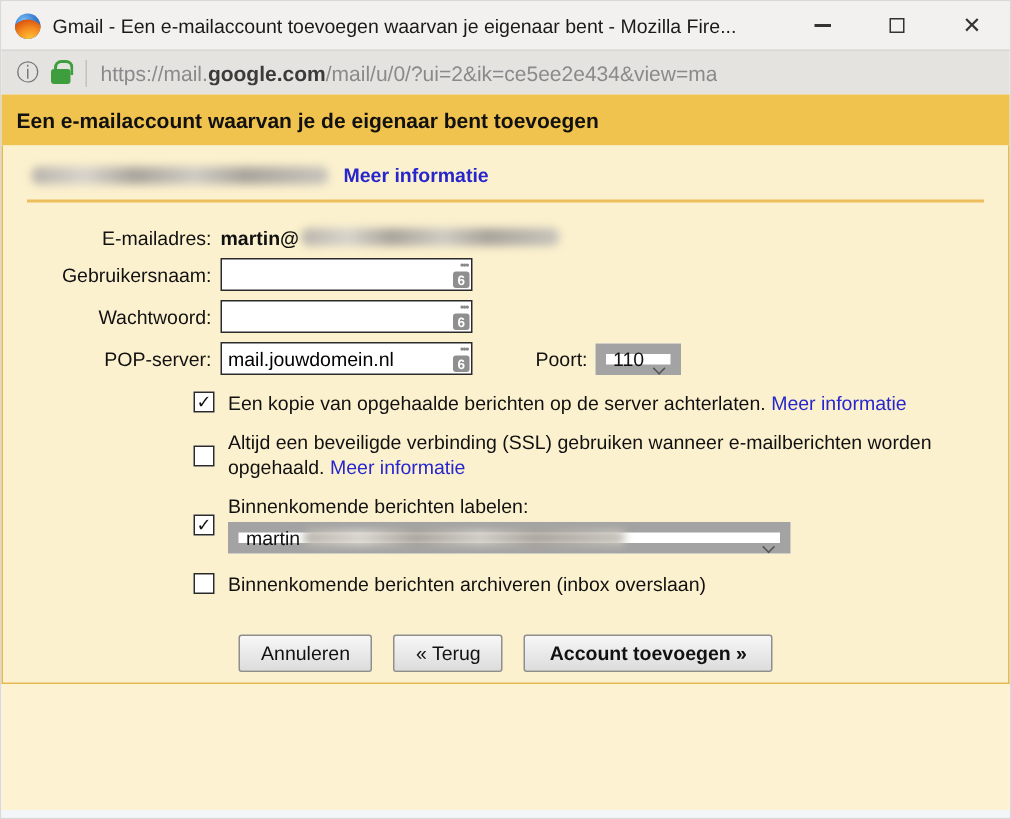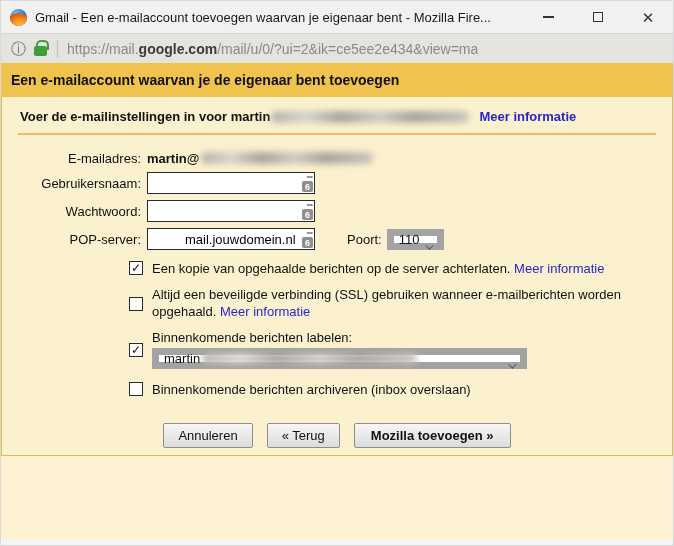--- a/index.html
+++ b/index.html
@@ -73,28 +73,28 @@
   .form { margin-top:14px; font-size:13px; color:#111; }
   .form-row { display:flex; align-items:center; margin-bottom:6px; }
   .form-label { width:145px; text-align:right; padding-right:6px; flex-shrink:0; }
   .email-value { font-weight:bold; }
   .email-row { margin-bottom:5px; height:18px; }
   .email-row .blur-bar { width:172px; margin-left:2px; }
 
   .text-input { position:relative; width:168px; height:22px; background:#fff;
     border:1px solid #2a2a2a; display:flex; align-items:center; }
   .text-input input { border:none; outline:none; width:calc(100% - 18px); height:24px;
-    font-family:"Liberation Sans", sans-serif; font-size:13px; padding-left:4px; background:transparent;margin-left:33px; }
+    font-family:"Liberation Sans", sans-serif; font-size:13px; padding-left:4px; background:transparent; }
   .pm-icon { position:absolute; right:1px; top:1px; width:16px; height:19px; display:flex;
     flex-direction:column; align-items:flex-end; pointer-events:none; }
   .pm-dots { font-size:8px; line-height:6px; color:#8a8a8a; letter-spacing:-1px; margin-right:1px; }
   .pm-six { width:11px; height:11px; background:#8f8f8f; color:#fff; font-size:9px; font-weight:bold;
     display:flex; align-items:center; justify-content:center; border-radius:2px; margin-top:1px; }
 
-  .port-label { margin-left:32px; margin-right:5px; }
+  .port-label { margin-left:42px; margin-right:5px; }
   .select-box { position:relative; background:#fff; border:7px solid #a3a3a3; height:21px;
     display:flex; align-items:center; padding-left:5px; font-size:13px; cursor:default; }
   .port-select { width:57px; }
   .chevron { position:absolute; right:6px; top:8px; width:6px; height:6px;
     border-right:1.5px solid #555; border-bottom:1.5px solid #555; transform:rotate(45deg) translateY(-2px); }
 
   .checks { margin-top:10px; font-size:13px; color:#111; }
   .check-row { display:flex; margin-bottom:9px; padding-left:127px; align-items:flex-start; }
   .checkbox { width:14px; height:14px; background:#fff; border:1px solid #2a2a2a; flex-shrink:0;
     margin-right:9px; margin-top:1px; display:flex; align-items:center; justify-content:center; }
@@ -143,21 +143,20 @@
     <span class="url-text"><span>https://mail.</span><span class="url-domain">google.com</span><span>/mail/u/0/?ui=2&amp;ik=ce5ee2e434&amp;view=ma</span></span>
   </div>
 
   <div class="dialog-header">
     <span class="dialog-header-title">Een e-mailaccount waarvan je de eigenaar bent toevoegen</span>
   </div>
 
   <div class="panel">
 
     <div class="intro">
-      <span>Voer de e-mailinstellingen in voor martin</span>
       <span class="blur-bar"></span>
       <a class="link">Meer informatie</a>
     </div>
 
     <div class="separator"></div>
 
     <div class="form">
 
       <div class="form-row email-row">
         <span class="form-label">E-mailadres:</span>
@@ -234,21 +233,21 @@
 
       <div class="check-row archive">
         <span class="checkbox"></span>
         <span class="check-text">Binnenkomende berichten archiveren (inbox overslaan)</span>
       </div>
     </div>
 
     <div class="buttons">
       <button class="btn">Annuleren</button>
       <button class="btn">« Terug</button>
-      <button class="btn btn-primary">Mozilla toevoegen »</button>
+      <button class="btn btn-primary">Account toevoegen »</button>
     </div>
 
   </div>
 
   <div class="below-panel"></div>
   <div class="bottom-strip"></div>
 
 </div>
 
 </body></html>

